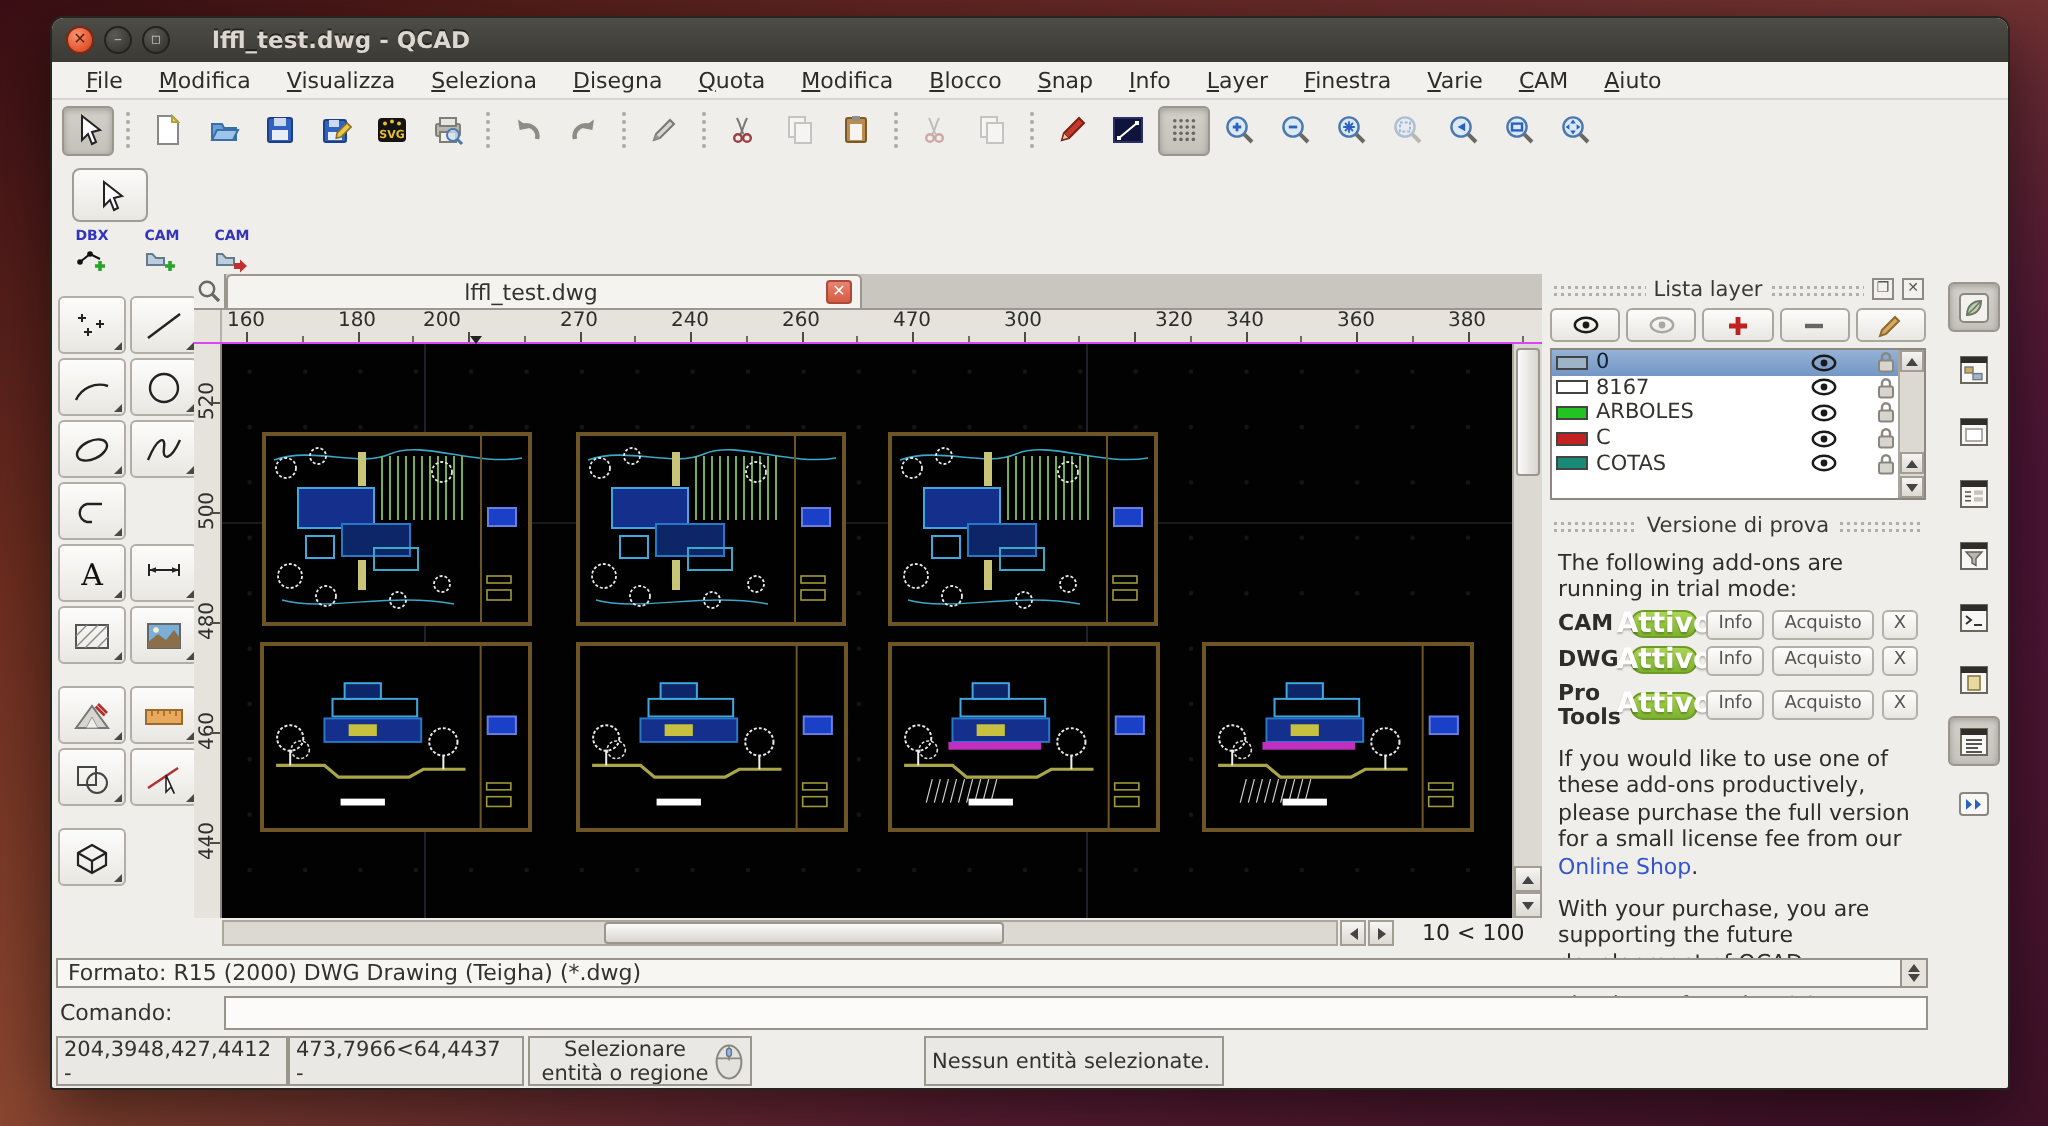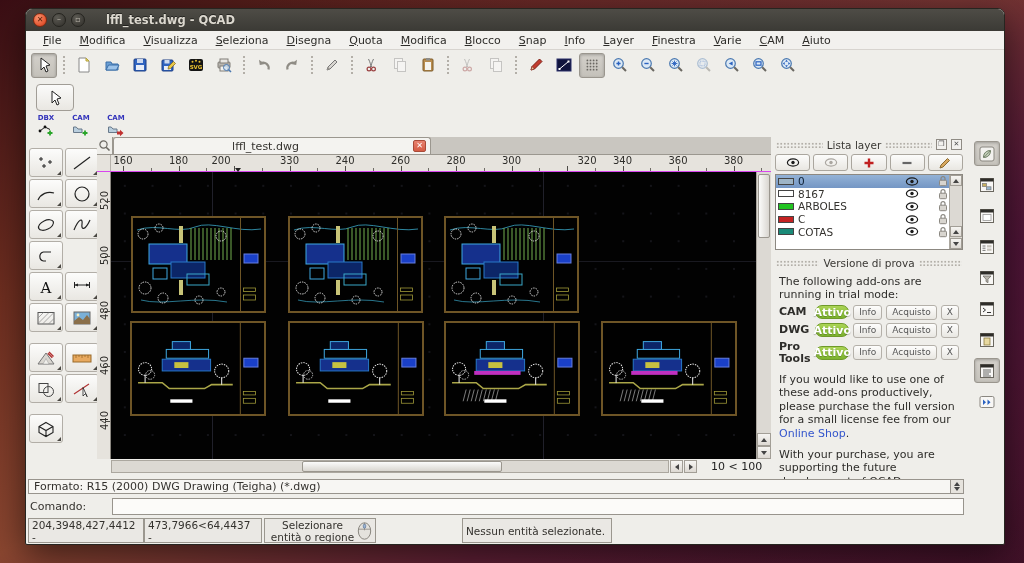--- a/index.html
+++ b/index.html
@@ -132,21 +132,21 @@
   .swatch { width:16px; height:7px; border:1px solid #444; }
   .lname { flex:1; white-space:nowrap; overflow:hidden; }
   .lscroll { position:absolute; right:0; top:0; bottom:0; width:13px; background:#dcd9d3;
     border-left:1px solid #aba79f; }
   .lsa { position:absolute; left:0; right:0; height:11px; background:linear-gradient(#f6f5f2,#ddd9d3);
     border:1px solid #a29e96; display:flex; align-items:center; justify-content:center; }
   .trialbody { padding:5px 6px 0 6px; font-size:11px; line-height:1.22; color:#2e2d2a; }
   .trow { display:flex; align-items:center; margin:3px 0; gap:4px; }
   .tname { width:48px; font-weight:bold; line-height:1.1; }
   .pill { width:34px; height:14px; border-radius:8px; border:1px solid #6f9a2a;
-    background:linear-gradient(#abd455,#7cb32e); color:#fff; font-size:11px; font-weight:bold;
+    background:linear-gradient(#abd455,#7cb32e); color:#fff; font-size:14px; font-weight:bold;
     display:flex; align-items:center; justify-content:center; text-shadow:0 1px 1px rgba(0,0,0,.25); }
   .tb { height:15px; font-size:9px; color:#555; border:1px solid #b4b0a9; border-radius:3px;
     background:linear-gradient(#fdfdfc,#e9e7e2); display:flex; align-items:center; padding:0 5px; }
   .para { margin-top:8px; }
   .link { color:#3355cc; }
   
   .dockstrip { position:absolute; left:944px; top:132px; width:34px; }
   .dbtn { width:26px; height:25px; margin:0 auto 6px auto; border-radius:3px; border:1px solid transparent;
     display:flex; align-items:center; justify-content:center; }
   .dbtn.pressed { background:linear-gradient(#d3d0ca,#c6c3bc); border-color:#9a968e;
@@ -665,30 +665,30 @@
           <div class="hmajor" style="left: 12px;"></div>
           <span class="hlabel" style="left: 12px;">160</span>
           <div class="hminor" style="left: 39.75px;"></div>
           <div class="hmajor" style="left: 67.5px;"></div>
           <span class="hlabel" style="left: 67.5px;">180</span>
           <div class="hminor" style="left: 95.25px;"></div>
           <div class="hmajor" style="left: 123px;"></div>
           <span class="hlabel" style="left: 110px;">200</span>
           <div class="hminor" style="left: 150.75px;"></div>
           <div class="hmajor" style="left: 178.5px;"></div>
-          <span class="hlabel" style="left: 178.5px;">330</span>
+          <span class="hlabel" style="left: 178.5px;">270</span>
           <div class="hminor" style="left: 206.25px;"></div>
           <div class="hmajor" style="left: 234px;"></div>
           <span class="hlabel" style="left: 234px;">240</span>
           <div class="hminor" style="left: 261.75px;"></div>
           <div class="hmajor" style="left: 289.5px;"></div>
           <span class="hlabel" style="left: 289.5px;">260</span>
           <div class="hminor" style="left: 317.25px;"></div>
           <div class="hmajor" style="left: 345px;"></div>
-          <span class="hlabel" style="left: 345px;">280</span>
+          <span class="hlabel" style="left: 345px;">470</span>
           <div class="hminor" style="left: 372.75px;"></div>
           <div class="hmajor" style="left: 400.5px;"></div>
           <span class="hlabel" style="left: 400.5px;">300</span>
           <div class="hminor" style="left: 428.25px;"></div>
           <div class="hmajor" style="left: 456px;"></div>
           <span class="hlabel" style="left: 476px;">320</span>
           <div class="hminor" style="left: 483.75px;"></div>
           <div class="hmajor" style="left: 511.5px;"></div>
           <span class="hlabel" style="left: 511.5px;">340</span>
           <div class="hminor" style="left: 539.25px;"></div>

